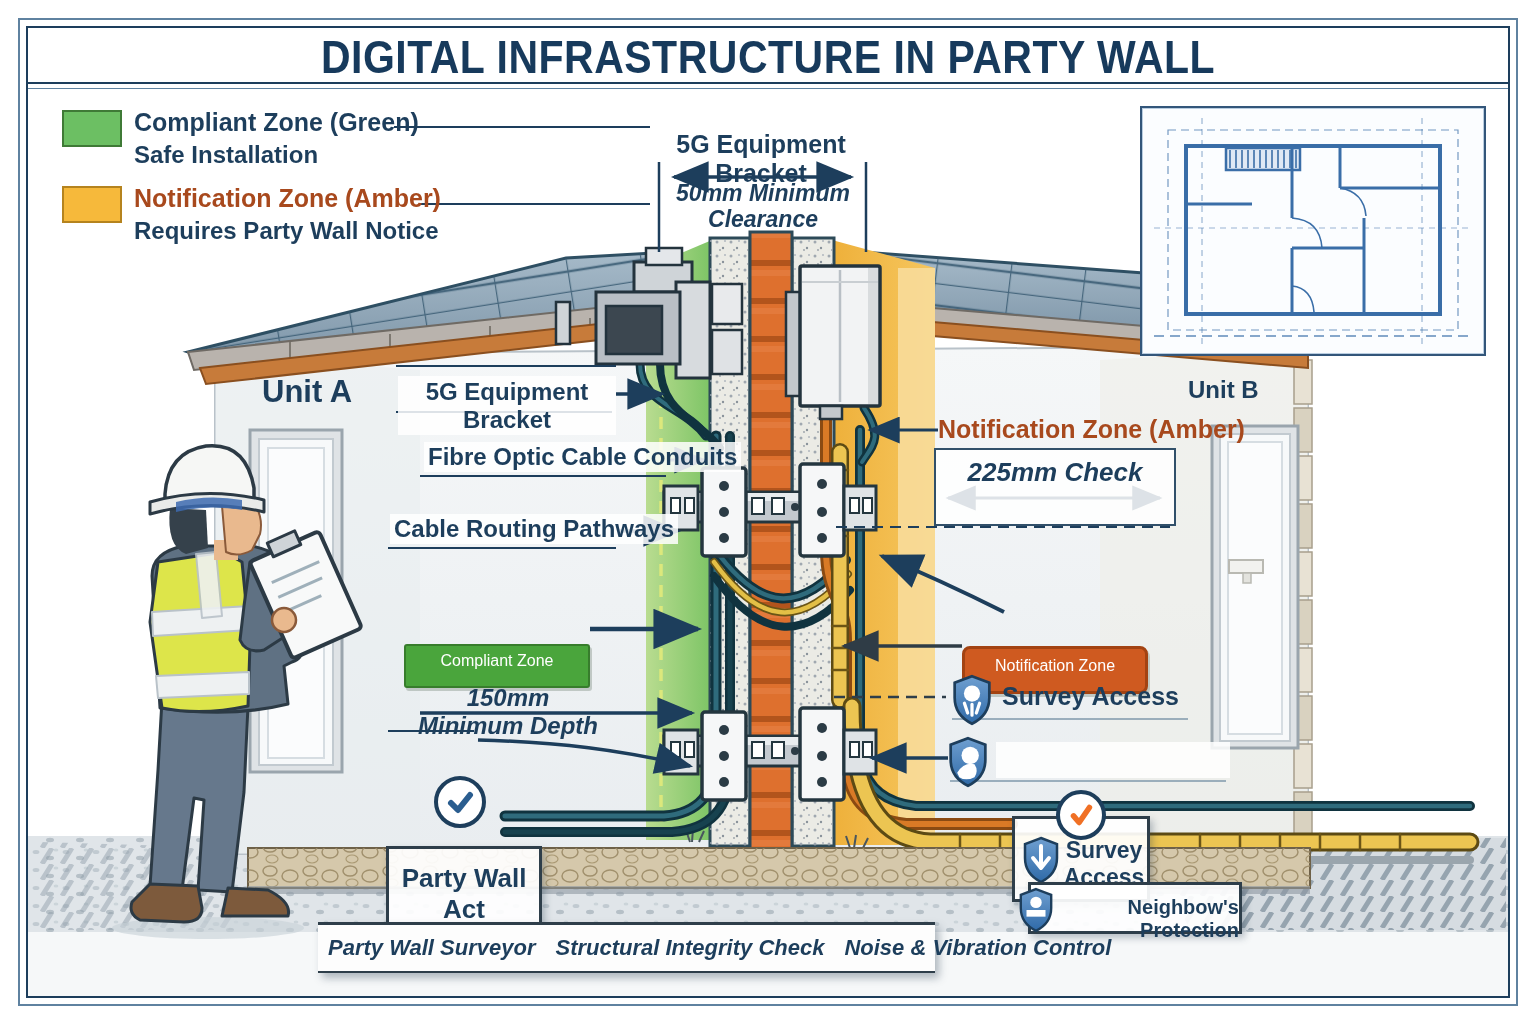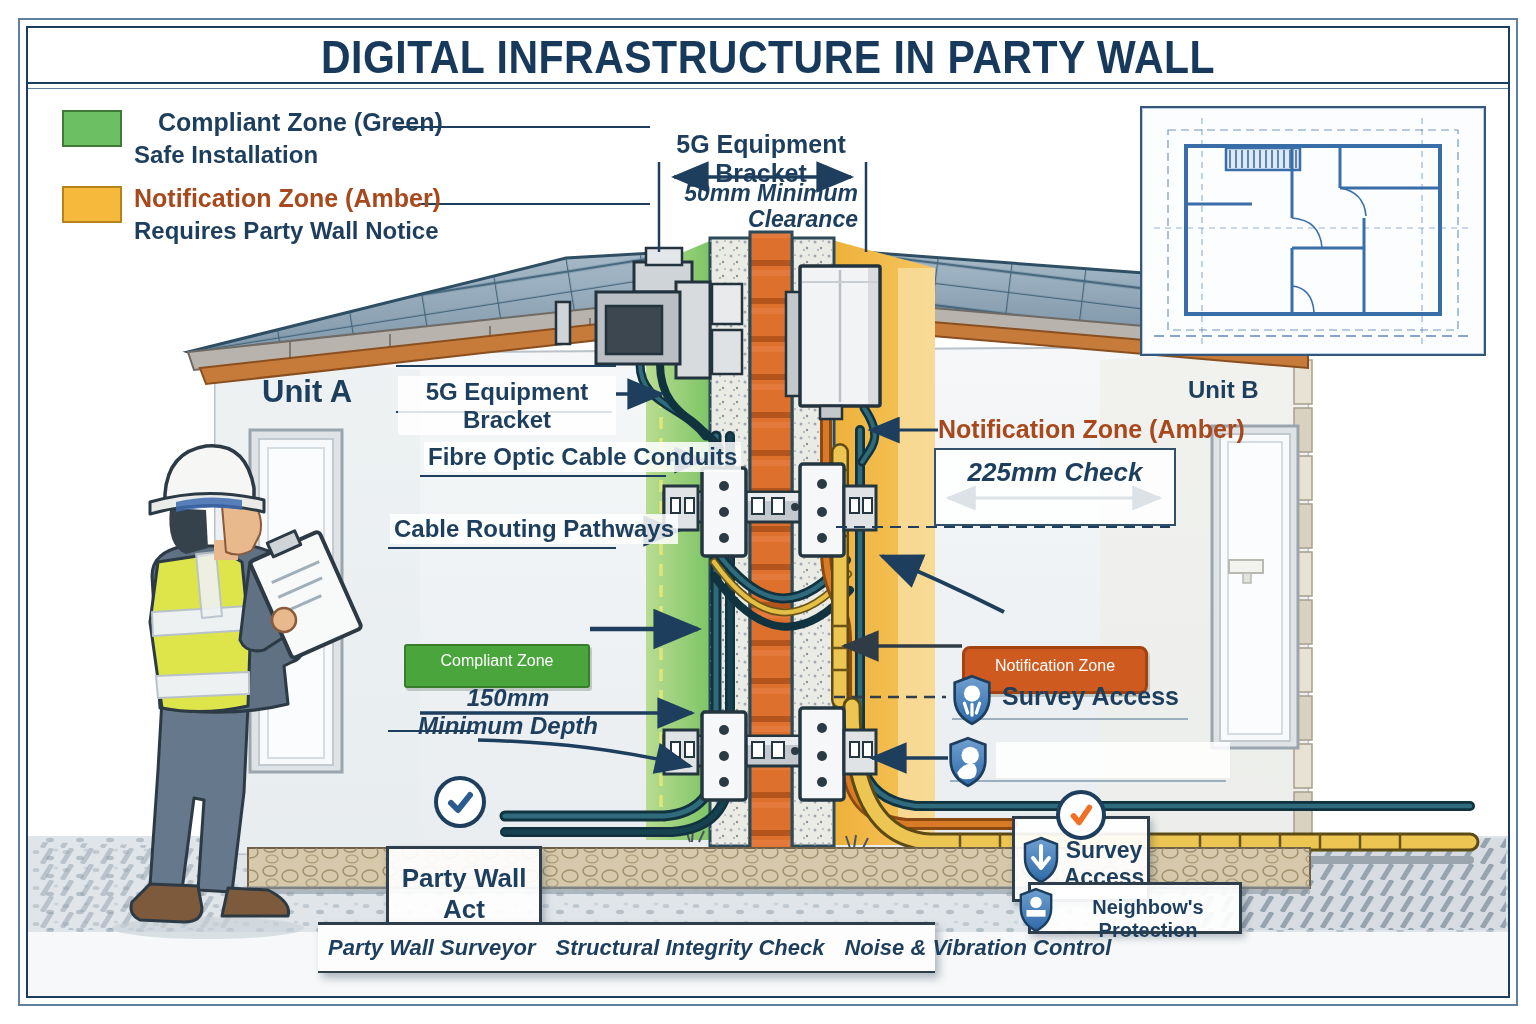--- a/index.html
+++ b/index.html
@@ -423,28 +423,28 @@
         <line x1="280" y1="10" x2="280" y2="236" stroke-width="1" stroke-dasharray="6 5" opacity=".6"></line>
         <line x1="12" y1="120" x2="330" y2="120" stroke-width="1" stroke-dasharray="6 5" opacity=".5"></line>
         <line x1="12" y1="228" x2="330" y2="228" stroke-width="1.4" stroke-dasharray="10 6" opacity=".8"></line>
       </g>
     </svg>
   </div>
 
   <div class="lbl title">DIGITAL INFRASTRUCTURE IN PARTY WALL</div>
 
   <div class="swatch sw-green"></div>
-  <div class="lbl" style="left:134px;top:108px;font-size:25px;margin-left:24px;">Compliant Zone (Green)</div>
+  <div class="lbl" style="left:134px;top:108px;font-size:25px;">Compliant Zone (Green)</div>
   <div class="lbl" style="left:134px;top:141px;font-size:24px;">Safe Installation</div>
   <div class="swatch sw-amber"></div>
   <div class="lbl rust" style="left:134px;top:184px;font-size:25px;">Notification Zone (Amber)</div>
   <div class="lbl" style="left:134px;top:217px;font-size:24px;">Requires Party Wall Notice</div>
 
   <div class="lbl ctr" style="left:648px;top:130px;width:226px;font-size:25px;">5G Equipment Bracket</div>
-  <div class="lbl ctr it" style="left:668px;top:180px;width:190px;font-size:23px;text-align:right;">50mm Minimum Clearance</div>
+  <div class="lbl ctr it" style="left:668px;top:180px;width:190px;font-size:23px;">50mm Minimum Clearance</div>
 
   <div class="lbl" style="left:262px;top:374px;font-size:31px;">Unit A</div>
   <div class="lbl" style="left:1188px;top:376px;font-size:24px;">Unit B</div>
 
   <div class="lbl ctr" style="left:398px;top:376px;width:218px;font-size:24px;background:rgba(255,255,255,.85);padding:2px 0;">5G Equipment Bracket</div>
   <div class="lbl" style="left:424px;top:442px;font-size:24px;background:rgba(255,255,255,.85);padding:1px 4px;">Fibre Optic Cable Conduits</div>
   <div class="lbl" style="left:390px;top:514px;font-size:24px;background:rgba(255,255,255,.85);padding:1px 4px;">Cable Routing Pathways</div>
 
   <div class="btn btn-green">Compliant Zone</div>
   <div class="lbl ctr it" style="left:418px;top:684px;width:180px;font-size:24px;">150mm Minimum Depth</div>
@@ -497,21 +497,21 @@
         <path d="M7,16 L13,23 L24,7" fill="none" stroke="#f07025" stroke-width="6" stroke-linecap="round" stroke-linejoin="round"></path>
       </svg>
   </div>
 
   <div class="boxed" style="left:1028px;top:882px;width:208px;height:46px;font-size:20px;">
     <svg style="position:absolute;left:-14px;top:2px;" width="38" height="46" viewBox="0 0 40 48">
       <path d="M20 2 L36 8 V22 Q36 38 20 46 Q4 38 4 22 V8 Z" fill="url(#shG)" stroke="#1d3e5c" stroke-width="2.5"></path>
       <circle cx="20" cy="16" r="6" fill="#fff"></circle>
       <rect x="10" y="24" width="20" height="7" fill="#fff"></rect>
     </svg>
-    <div style="padding:11px 0 0 26px;">Neighbow's Protection</div>
+    <div style="padding:11px 0 0 26px;text-align:right;">Neighbow's Protection</div>
   </div>
 
   <div class="footer">
     <span class="seg">Party Wall Surveyor</span>
     <span class="div"></span>
     <span class="seg">Structural Integrity Check</span>
     <span class="div"></span>
     <span class="seg">Noise &amp; Vibration Control</span>
   </div>
 

